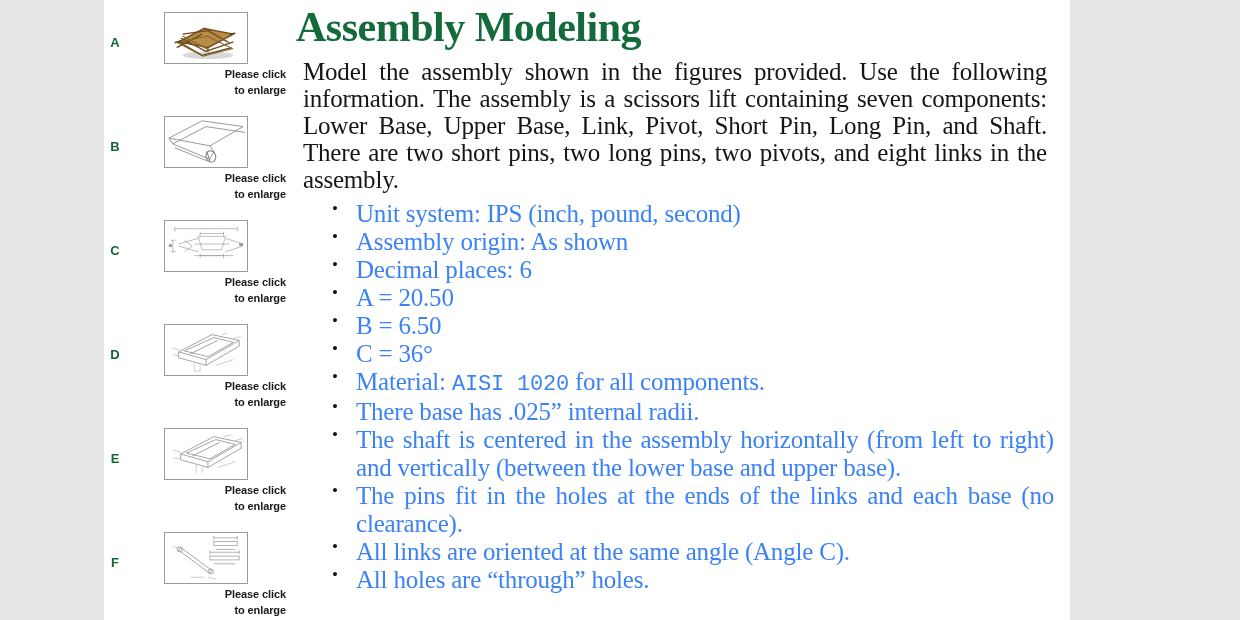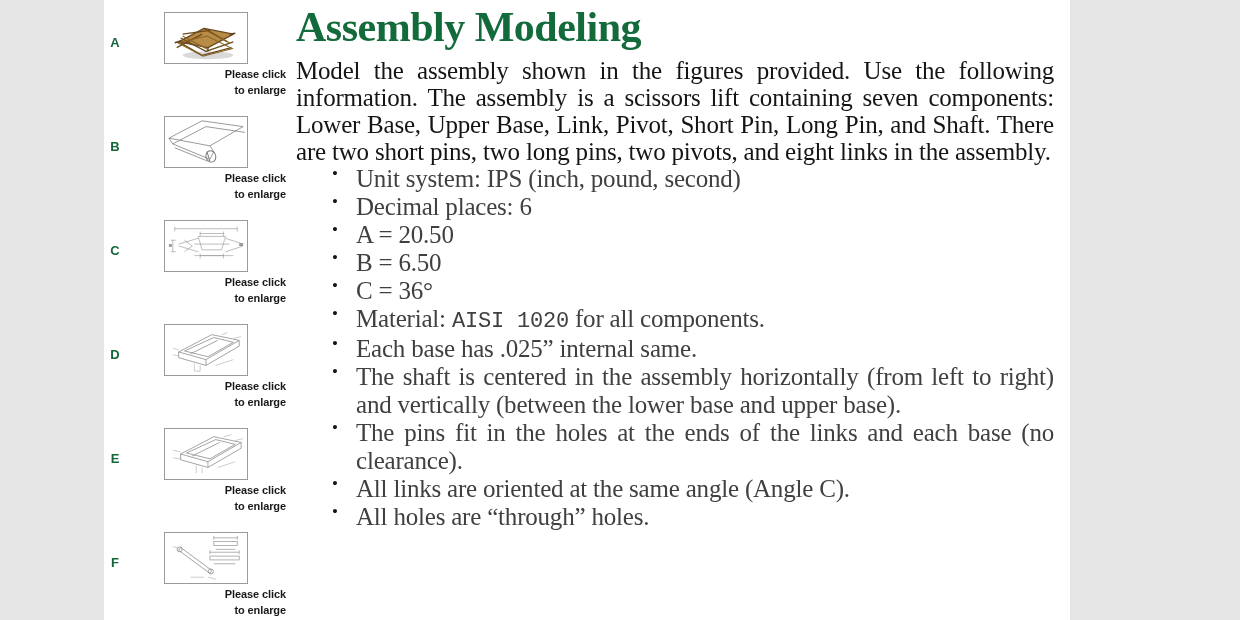--- a/index.html
+++ b/index.html
@@ -106,38 +106,38 @@
     color: #136a3b;
     margin: 0 0 6px 0;
     letter-spacing: -0.5px;
   }
 
   #intro-paragraph {
     font-family: "Liberation Serif", serif;
     font-size: 25px;
     line-height: 1.08;
     color: #151515;
-    margin: 0;
+    margin: 7px;
     text-align: justify;
     text-justify: inter-word;
     letter-spacing: -0.2px;
   }
 
   #spec-list {
     list-style: none;
     margin: 0;
     padding: 0 0 0 32px;
   }
 
   #spec-list li {
     position: relative;
     font-family: "Liberation Serif", serif;
     font-size: 25px;
     line-height: 1.12;
-    color: #404040;
+    color: #3b82f6;
     padding-left: 28px;
     margin: 0;
     text-align: justify;
     text-justify: inter-word;
     letter-spacing: -0.2px;
   }
 
   #spec-list li::before {
     content: "\2022";
     position: absolute;
@@ -360,26 +360,27 @@
         </div>
       </div>
 
     </div>
 
     <div id="content-column">
       <h1 id="doc-title" style="color: rgb(19, 106, 59);">Assembly Modeling</h1>
       <p id="intro-paragraph">Model the assembly shown in the figures provided. Use the following information. The assembly is a scissors lift containing seven components: Lower Base, Upper Base, Link, Pivot, Short Pin, Long Pin, and Shaft. There are two short pins, two long pins, two pivots, and eight links in the assembly.</p>
       <ul id="spec-list">
           <li>Unit system: IPS (inch, pound, second)</li>
+          <li>Assembly origin: As shown</li>
           <li>Decimal places: 6</li>
           <li>A = 20.50</li>
           <li>B = 6.50</li>
           <li>C = 36°</li>
           <li><span>Material: </span><span class="sans-inline">AISI 1020</span><span> for all components.</span></li>
-          <li>Each base has .025” internal same.</li>
+          <li>There base has .025” internal radii.</li>
           <li>The shaft is centered in the assembly horizontally (from left to right) and vertically (between the lower base and upper base).</li>
           <li>The pins fit in the holes at the ends of the links and each base (no clearance).</li>
           <li>All links are oriented at the same angle (Angle C).</li>
           <li>All holes are “through” holes.</li>
         </ul>
     </div>
 
   </div>
 </div>
 

